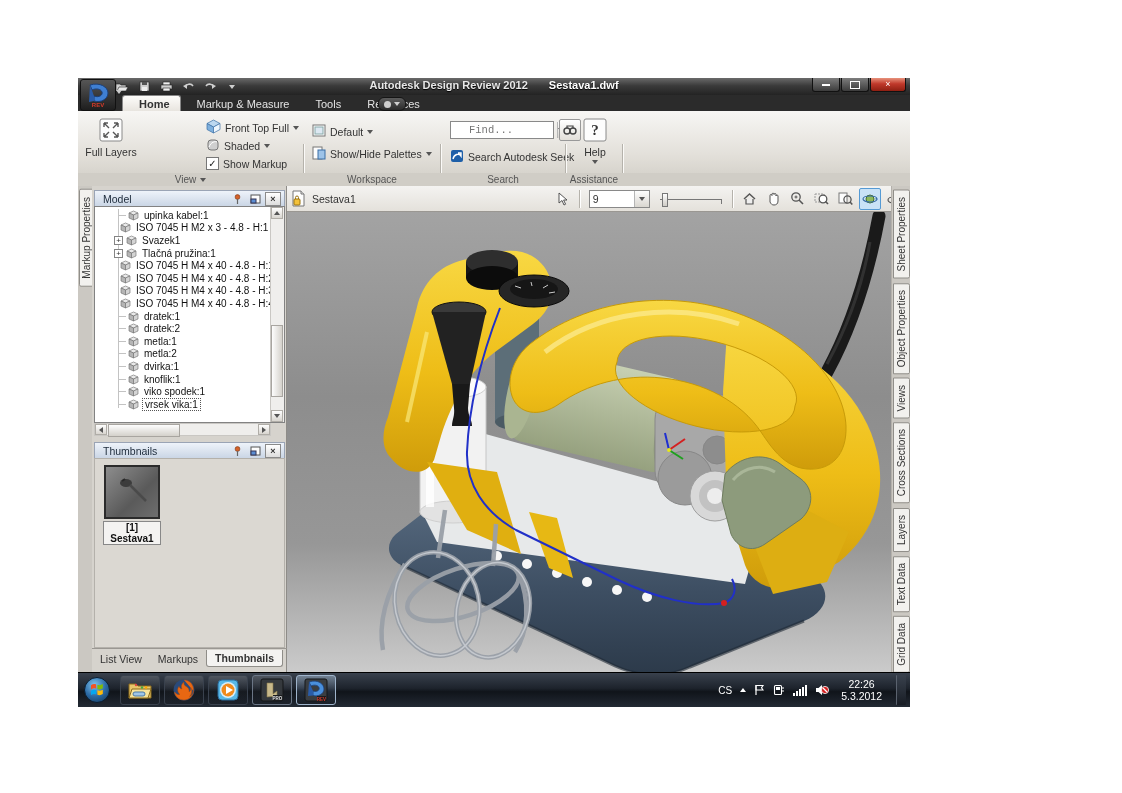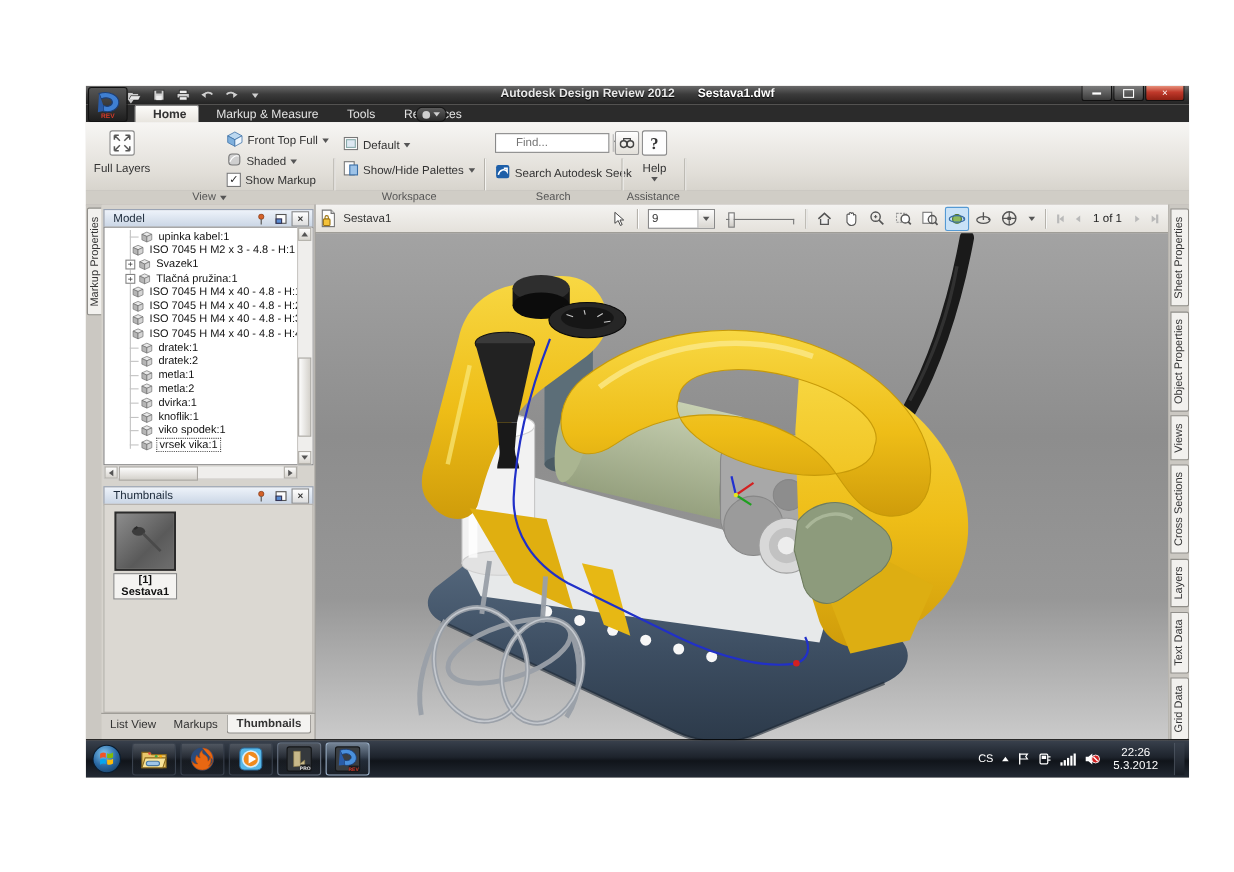--- a/index.html
+++ b/index.html
@@ -1,18 +1,18 @@
 <!DOCTYPE html>
 <html><head>
 <meta charset="utf-8">
 <style>
   html,body{margin:0;padding:0;}
   body{width:1122px;height:793px;background:#ffffff;position:relative;
        font-family:"Liberation Sans",sans-serif;-webkit-font-smoothing:antialiased;}
-  .screen{position:absolute;left:78px;top:78px;width:1003px;height:629px;background:#d6d3cd;overflow:hidden;}
+  .screen{position:absolute;left:78px;top:78px;width:832px;height:629px;background:#d6d3cd;overflow:hidden;}
 
   
   .titlebar{position:absolute;left:0;top:0;width:100%;height:17px;
     background:linear-gradient(#6a6a6a,#3b3b3b 45%,#232323);display:flex;align-items:center;}
   .qat{position:absolute;left:36px;top:1px;display:flex;gap:6px;align-items:center;height:15px;}
   .qat .qbtn{width:16px;height:13px;display:flex;align-items:center;justify-content:center;}
   .titletext{position:absolute;left:0;right:0;top:1px;text-align:center;font-size:11px;font-weight:bold;
     color:#e8e8e8;text-shadow:0 1px 1px #000;}
   .titletext .doc{color:#ffffff;margin-left:18px;}
   .winbtns{position:absolute;right:4px;top:0;display:flex;}
@@ -38,21 +38,21 @@
   .ribbon{position:absolute;left:0;top:33px;width:100%;height:62px;
     background:linear-gradient(#f7f6f4,#e3e0da 70%,#d7d4cd);border-bottom:1px solid #b7b4ae;}
   .grouplabels{position:absolute;left:0;top:95px;width:100%;height:13px;background:#d0cdc6;border-bottom:1px solid #9d9a94;}
   .glabel{position:absolute;top:0;font-size:10px;color:#555;text-align:center;display:flex;align-items:center;justify-content:center;gap:4px;height:13px;}
   .gsep{position:absolute;top:33px;height:75px;width:1px;background:#b5b2ab;border-right:1px solid #fbfaf8;}
   .bigbtn{position:absolute;display:flex;flex-direction:column;align-items:center;font-size:10.5px;color:#333;text-align:center;line-height:11px;}
   .bigbtn .bicon{margin-bottom:3px;}
   .rowbtn{position:absolute;display:flex;align-items:center;gap:4px;font-size:10.5px;color:#333;}
   .caret{width:0;height:0;border-left:3px solid transparent;border-right:3px solid transparent;border-top:4px solid #555;}
   .combo{display:flex;align-items:center;border:1px solid #898989;background:#fff;height:16px;}
-  .combo input{border:none;outline:none;font-size:10.5px;width:70px;padding:0 18px;font-family:Liberation Sans, sans-serif;color:#444;background:transparent;}
+  .combo input{border:none;outline:none;font-size:10.5px;width:70px;padding:0 18px;font-family:Liberation Mono, monospace;color:#444;background:transparent;}
   .combo .drop{width:14px;height:100%;border-left:1px solid #b5b5b5;background:linear-gradient(#fdfdfd,#d9d6d0);display:flex;align-items:center;justify-content:center;}
   .checkbox{width:11px;height:11px;border:1px solid #777;background:#fff;display:flex;align-items:center;justify-content:center;
     font-family:"DejaVu Sans",sans-serif;font-size:10px;color:#222;line-height:10px;}
 
   
   .main{position:absolute;left:0;top:108px;width:100%;height:487px;background:#d6d3cd;}
   .lstrip{position:absolute;left:0;top:0;width:14px;height:100%;background:#cbc8c2;border-right:1px solid #b4b1ab;}
   .vtab{background:#f2f1ee;border:1px solid #908e89;color:#333;font-size:10px;
     writing-mode:vertical-rl;transform:rotate(180deg);padding:7px 1px;margin:0 0 3px 1px;white-space:nowrap;border-radius:0 2px 2px 0;}
   .rstrip{position:absolute;right:0;top:0;width:19px;height:100%;background:#cbc8c2;border-left:1px solid #b4b1ab;display:flex;flex-direction:column;align-items:center;padding-top:4px;box-sizing:border-box;}

